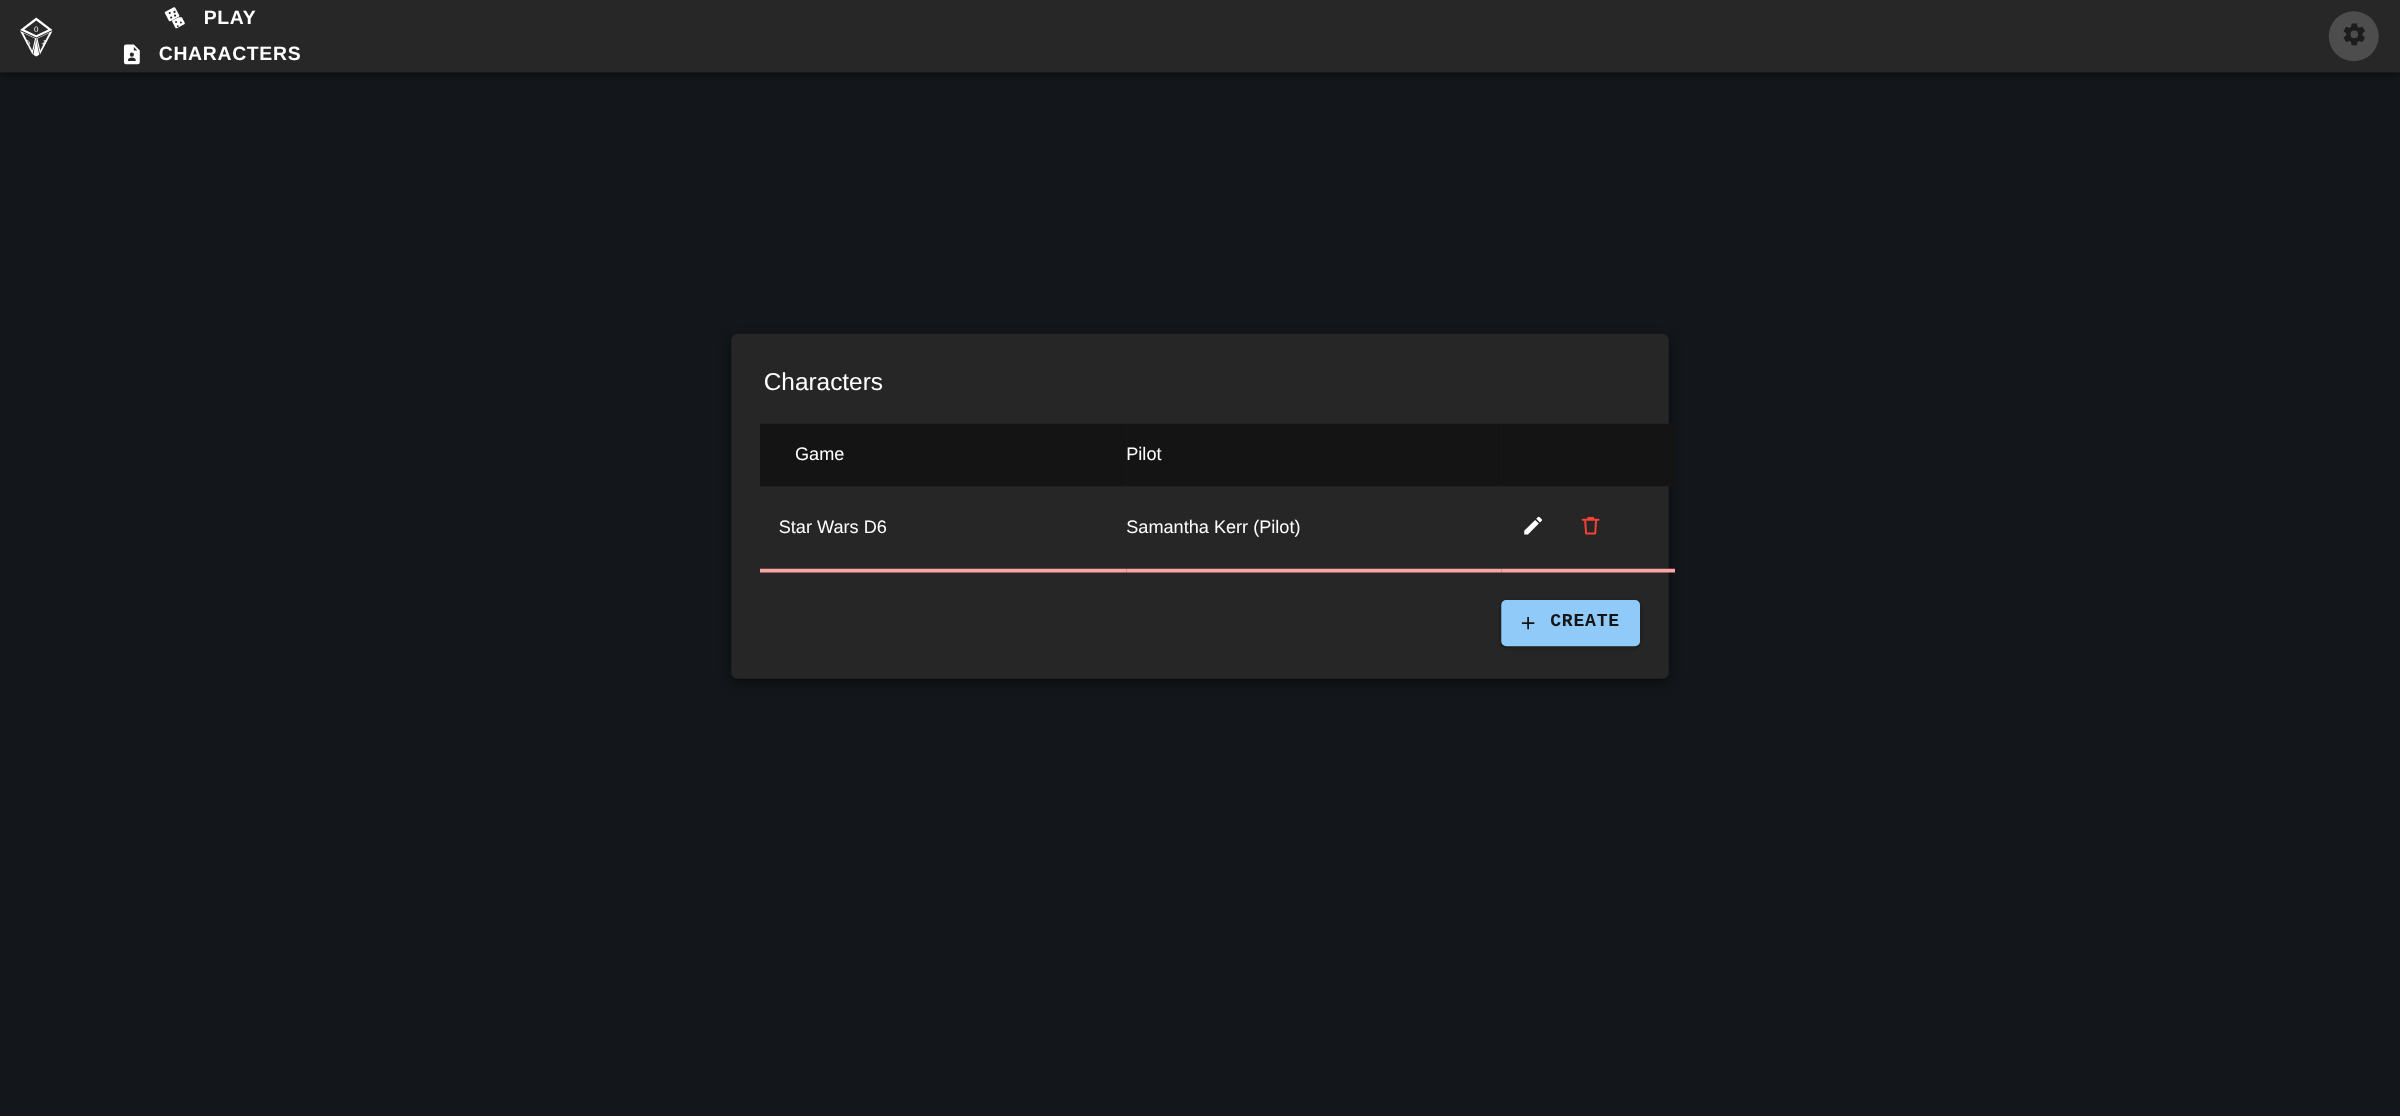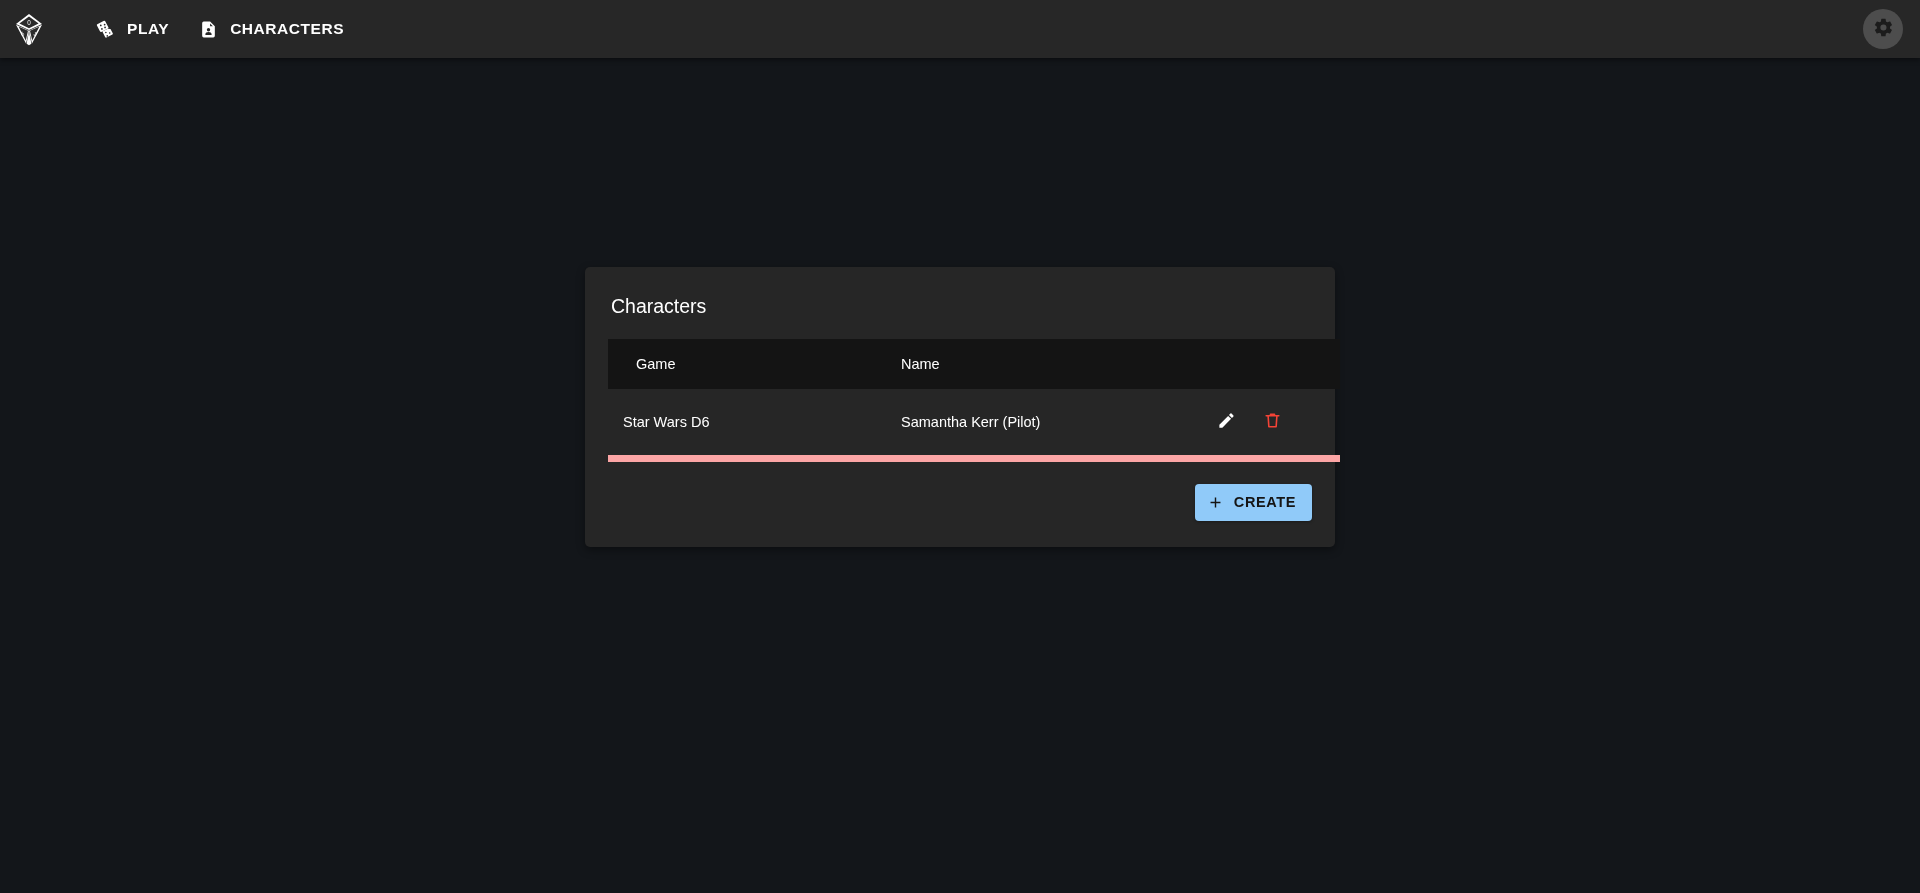--- a/index.html
+++ b/index.html
@@ -37,20 +37,21 @@
     flex: 0 0 auto;
     cursor: pointer;
   }
   .nav-logo svg { display: block; }
 
   .nav-links {
     display: flex;
     align-items: center;
     height: 58px;
     margin-left: 22px;
+    flex-direction: column;
   }
   .nav-item {
     display: flex;
     align-items: center;
     height: 58px;
     padding: 0 14px;
     cursor: pointer;
     color: #ffffff;
     user-select: none;
   }
@@ -132,21 +133,21 @@
     font-weight: normal;
     color: #ffffff;
     padding: 17px 0 17px 0;
     border: none;
   }
   .table thead th:first-child { padding-left: 28px; }
   .table tbody td {
     font-size: 14.5px;
     color: #ffffff;
     padding: 22px 0 22px 0;
-    border-bottom: 7px solid #fca5a5;
+    border-bottom: 3px solid #fca5a5;
     vertical-align: middle;
   }
   .table tbody tr:first-child td { border-top: none; }
   .table tbody td:first-child { padding-left: 15px; }
 
   .col-game { width: 265px; }
   .col-name { width: 300px; }
   .col-actions { width: 139px; }
 
   .row-actions {
@@ -181,21 +182,21 @@
     border-radius: 4px;
     height: 37px;
     padding: 0 16px 0 12px;
     display: inline-flex;
     align-items: center;
     gap: 9px;
     font-size: 14.5px;
     font-weight: bold;
     letter-spacing: 0.6px;
     cursor: pointer;
-    font-family: Liberation Sans, sans-serif;
+    font-family: Liberation Mono, monospace;
     box-shadow: 0 1px 3px rgba(0,0,0,0.35);
   }
   .create-btn .plus-icon {
     display: inline-flex;
     align-items: center;
     justify-content: center;
     width: 18px;
     height: 18px;
   }
 </style>
@@ -264,21 +265,21 @@
 <div class="page">
 
   <div class="card">
 
     <h1 class="card-title">Characters</h1>
 
     <table class="table">
       <thead>
         <tr>
           <th class="col-game">Game</th>
-          <th class="col-name">Name</th>
+          <th class="col-name">Pilot</th>
           <th class="col-actions"></th>
         </tr>
       </thead>
       <tbody>
 
         <tr>
           <td class="col-game">Star Wars D6</td>
           <td class="col-name">Samantha Kerr (Pilot)</td>
           <td class="col-actions">
             <div class="row-actions">

